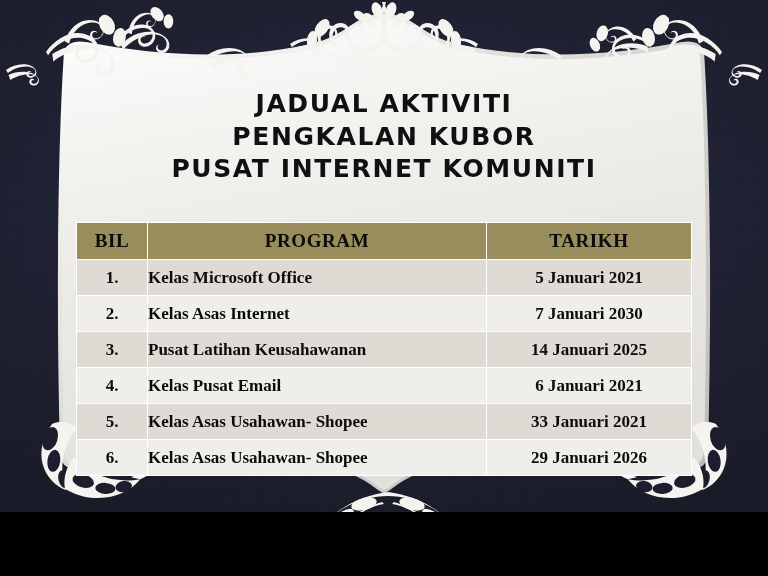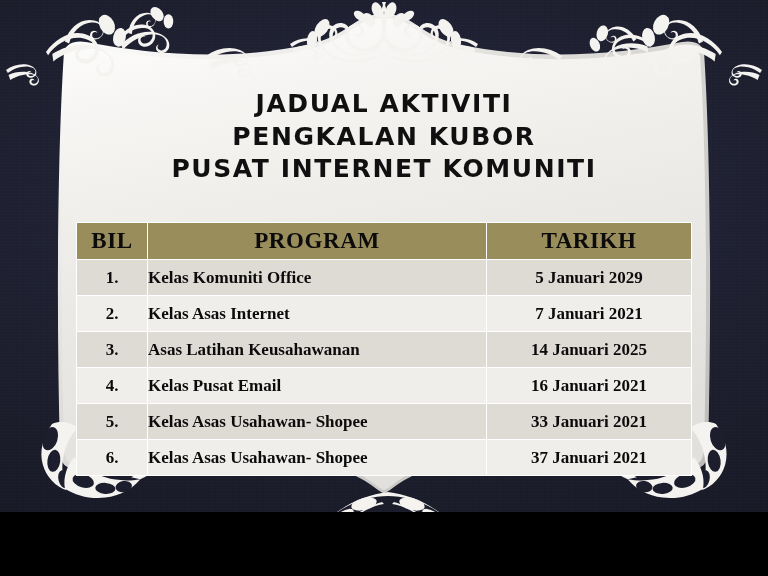--- a/index.html
+++ b/index.html
@@ -83,21 +83,21 @@
   table.sched th,
   table.sched td {
     padding: 0;
     margin: 0;
     font-family: "Liberation Serif", "DejaVu Serif", serif;
     color: #0b0b0b;
   }
   th.hdr {
     background: #9a8d5c;
     height: 36px;
-    font-size: 23px;
+    font-size: 19px;
     font-weight: 700;
     text-align: center;
     letter-spacing: .6px;
     vertical-align: middle;
   }
   td.cell {
     height: 35px;
     font-size: 17px;
     font-weight: 700;
     vertical-align: middle;
@@ -314,45 +314,45 @@
       <thead>
         <tr>
           <th class="hdr h-bil">BIL</th>
           <th class="hdr h-prog">PROGRAM</th>
           <th class="hdr h-date">TARIKH</th>
         </tr>
       </thead>
       <tbody>
         <tr class="r-odd">
           <td class="cell c-bil">1.</td>
-          <td class="cell c-prog">Kelas Komuniti Office</td>
-          <td class="cell c-date">5 Januari 2029</td>
+          <td class="cell c-prog">Kelas Microsoft Office</td>
+          <td class="cell c-date">5 Januari 2021</td>
         </tr>
         <tr class="r-even">
           <td class="cell c-bil">2.</td>
           <td class="cell c-prog">Kelas Asas Internet</td>
-          <td class="cell c-date">7 Januari 2021</td>
+          <td class="cell c-date">7 Januari 2030</td>
         </tr>
         <tr class="r-odd">
           <td class="cell c-bil">3.</td>
-          <td class="cell c-prog">Asas Latihan Keusahawanan</td>
+          <td class="cell c-prog">Pusat Latihan Keusahawanan</td>
           <td class="cell c-date">14 Januari 2025</td>
         </tr>
         <tr class="r-even">
           <td class="cell c-bil">4.</td>
           <td class="cell c-prog">Kelas Pusat Email</td>
-          <td class="cell c-date">16 Januari 2021</td>
+          <td class="cell c-date">6 Januari 2021</td>
         </tr>
         <tr class="r-odd">
           <td class="cell c-bil">5.</td>
           <td class="cell c-prog">Kelas Asas Usahawan- Shopee</td>
           <td class="cell c-date">33 Januari 2021</td>
         </tr>
         <tr class="r-even">
           <td class="cell c-bil">6.</td>
           <td class="cell c-prog">Kelas Asas Usahawan- Shopee</td>
-          <td class="cell c-date">37 Januari 2021</td>
+          <td class="cell c-date">29 Januari 2026</td>
         </tr>
       </tbody>
     </table>
   </div>
 
 </div>
 
 </body></html>

